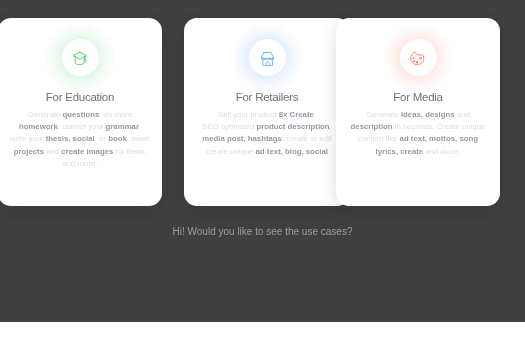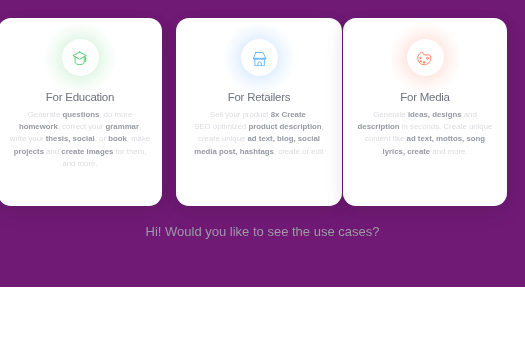--- a/index.html
+++ b/index.html
@@ -1,43 +1,43 @@
 <!DOCTYPE html>
 <html><head>
 <meta charset="utf-8">
 <style>
   html,body{margin:0;padding:0;}
   body{width:525px;height:350px;background:#ffffff;overflow:hidden;
        font-family:"Liberation Sans",sans-serif;
        -webkit-font-smoothing:antialiased;}
-  .stage{position:relative;width:525px;height:287px;background:#701a75;overflow:hidden;}
+  .stage{position:relative;width:525px;height:322px;background:#404040;overflow:hidden;}
 
   .card{position:absolute;top:17.5px;height:188.5px;background:#fff;border-radius:13px;
         box-shadow:0 2px 14px rgba(22,28,45,.075), 0 8px 22px rgba(22,28,45,.07);}
   .card.c1{left:-2px;width:164px;}
-  .card.c2{left:176px;width:166px;text-decoration:underline;}
-  .card.c3{left:343px;width:164px;}
+  .card.c2{left:184px;width:166px;text-decoration:underline;}
+  .card.c3{left:336px;width:164px;}
 
   .iconwrap{position:absolute;left:50%;margin-left:-18px;top:22px;width:36px;height:36px;}
   .glow{position:absolute;left:-17px;top:-17px;width:70px;height:70px;border-radius:50%;}
   .disc{position:absolute;left:-0.5px;top:-0.5px;width:37px;height:37px;border-radius:50%;background:#fff;}
   .ic{position:absolute;left:10.2px;top:10.8px;width:15.2px;height:15.2px;display:block;}
   .ic2{left:10.5px;top:11.2px;width:15.1px;height:15.1px;}
   .ic3{left:10.1px;top:11.5px;width:15.0px;height:15.0px;}
 
   .title{position:absolute;left:-20px;right:-20px;top:73px;text-align:center;
          font-size:11.5px;color:#6f7280;letter-spacing:-.25px;line-height:12px;}
 
   .body{position:absolute;left:-20px;right:-20px;top:91px;text-align:center;
         font-size:7.8px;line-height:12.4px;color:#dcdce1;}
   .body b{font-weight:700;color:#989aa4;text-align:right;}
   .body .ln{white-space:nowrap;}
 
   .foot{position:absolute;left:0;top:226.3px;width:525px;text-align:center;
-        font-size:13px;color:#9b9ba6;line-height:11px;}
+        font-size:10px;color:#9b9ba6;line-height:11px;}
 </style>
 </head>
 <body>
 
 <div class="stage">
 
   <div class="card c1">
     <div class="iconwrap">
       <div class="glow" style="background:radial-gradient(circle, rgba(76,201,100,0.18) 0%, rgba(76,201,100,0.15) 38%, rgba(76,201,100,0.065) 55%, rgba(76,201,100,0) 75%);"></div>
       <div class="disc"></div>
@@ -65,22 +65,22 @@
         <path d="M6.2 2.4h11.4l4.3 9.2H2.1L6.2 2.4Z"></path>
         <path d="M4.6 11.6v11.9h15.1V11.6"></path>
         <path d="M9.4 23.5v-3.6a2.7 2.7 0 0 1 5.4 0v3.6"></path>
         <path d="M2.1 11.6 a1.98 2.08 0 0 0 3.96 0 a1.98 2.08 0 0 0 3.96 0 a1.98 2.08 0 0 0 3.96 0 a1.98 2.08 0 0 0 3.96 0 a1.98 2.08 0 0 0 3.96 0"></path>
       </svg>
     </div>
     <div class="title">For Retailers</div>
     <div class="body">
         <div class="ln"><span>Sell your product </span><b>8x Create</b><span>.</span></div>
         <div class="ln"><span>SEO optimized </span><b>product description</b><span>,</span></div>
+        <div class="ln"><b>media post, hashtags</b><span>, create or edit</span></div>
         <div class="ln"><span>create unique </span><b>ad text, blog, social</b></div>
-        <div class="ln"><b>media post, hashtags</b><span>, create or edit</span></div>
       </div>
   </div>
 
   <div class="card c3">
     <div class="iconwrap">
       <div class="glow" style="background:radial-gradient(circle, rgba(250,111,79,0.17) 0%, rgba(250,111,79,0.145) 38%, rgba(250,111,79,0.06) 55%, rgba(250,111,79,0) 75%);"></div>
       <div class="disc"></div>
       <svg class="ic ic3" viewBox="0 0 24 24" fill="none" stroke="#fb7454" stroke-width="1.4" stroke-linecap="round" stroke-linejoin="round">
         <path d="M5.6 3.1C3 4.7 1.2 7.8 1.2 11.5c0 5.7 4.7 10.4 10.4 10.4 5.8 0 10.5-4.7 10.5-10.4 0-1.3-.3-2.6-.8-3.8-.4-.9-1.4-1.5-2.4-1.5h-6.6c-1.2 0-2.2-.9-2.4-2.1l-.2-.9c-.3-1.1-1.6-1.6-2.6-1Z"></path>
         <circle cx="5.6" cy="11.5" r="1.55" fill="#fb7454" stroke="none"></circle>

